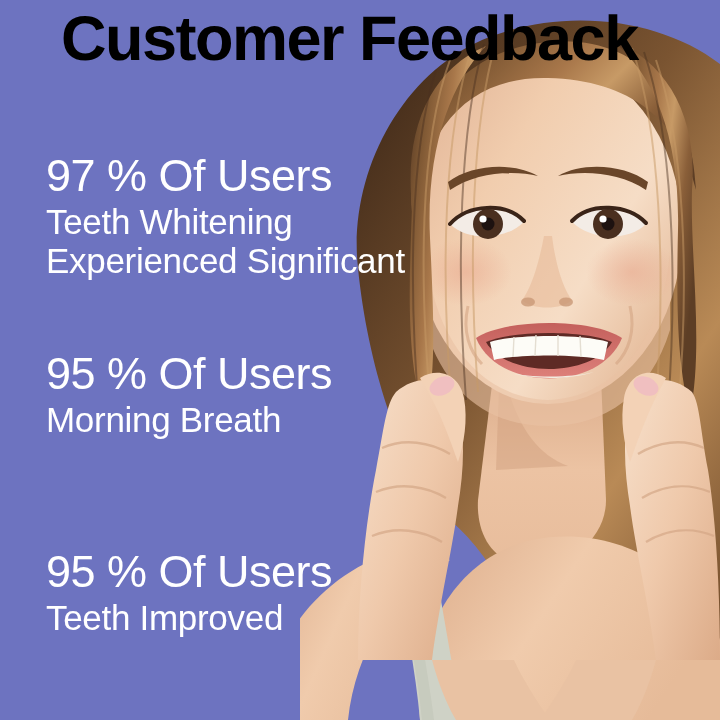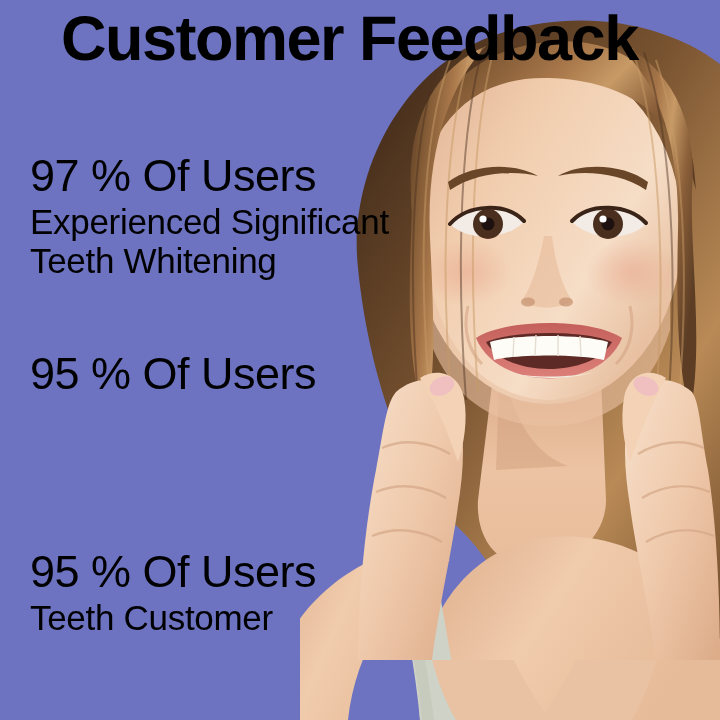--- a/index.html
+++ b/index.html
@@ -28,22 +28,22 @@
     color:#000000;
     font-size:63px;
     font-weight:700;
     letter-spacing:-1.5px;
     line-height:1;
     white-space:nowrap;
     text-rendering:geometricPrecision;
     margin-left:31px;
   }
   .stat{
-    position:absolute;left:30px;
-    color:#000000;
+    position:absolute;left:46px;
+    color:#ffffff;
   }
   .stat-head{
     font-size:45px;
     font-weight:500;
     line-height:1.06;
     letter-spacing:-0.5px;
     white-space:nowrap;
   }
   .stat-sub{
     font-size:35px;
@@ -214,32 +214,33 @@
     </svg>
   </div>
 
   <div id="textlayer">
 
     <div class="title">Customer Feedback</div>
 
     <div class="stat" id="stat-0">
       <div class="stat-head">97 % Of Users</div>
       <div class="stat-sub">
+        <div>Teeth Whitening</div>
         <div>Experienced Significant</div>
-        <div>Teeth Whitening</div>
       </div>
     </div>
 
     <div class="stat" id="stat-1">
       <div class="stat-head">95 % Of Users</div>
       <div class="stat-sub">
+        <div>Morning Breath</div>
       </div>
     </div>
 
     <div class="stat" id="stat-2">
       <div class="stat-head">95 % Of Users</div>
       <div class="stat-sub">
-        <div>Teeth Customer</div>
+        <div>Teeth Improved</div>
       </div>
     </div>
 
   </div>
 </div>
 
 </body></html>

